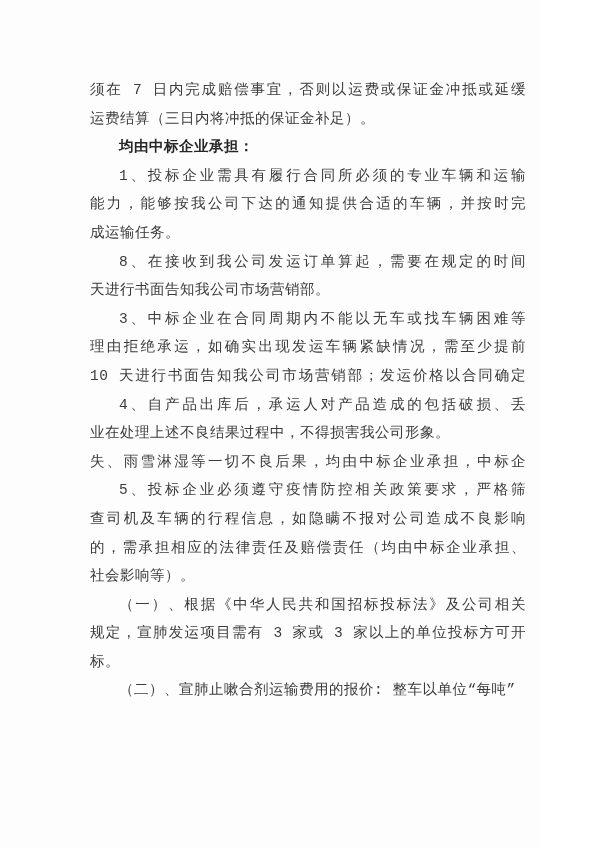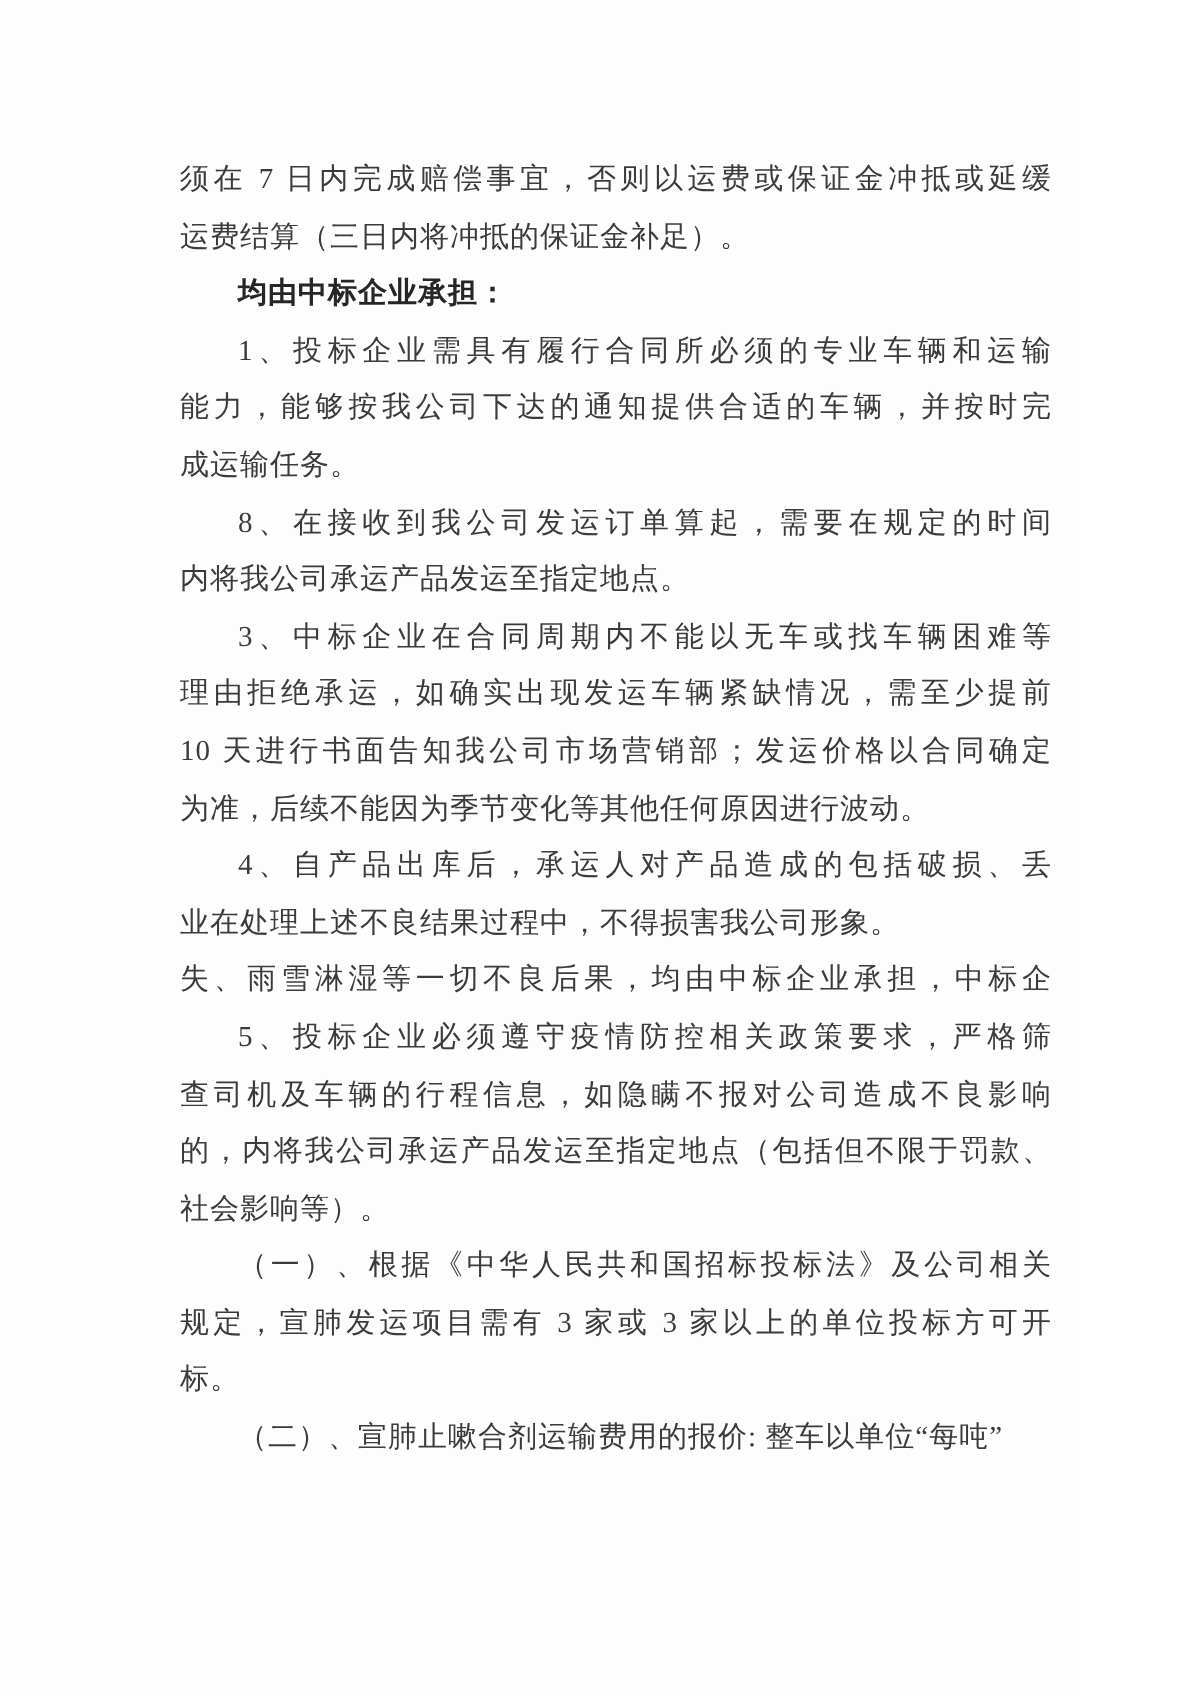--- a/index.html
+++ b/index.html
@@ -6,21 +6,21 @@
     margin: 0;
     padding: 0;
     background: #ffffff;
   }
   .page {
     position: relative;
     width: 540px;
     height: 848px;
     background: #fdfdfd;
     overflow: hidden;
-    font-family: Liberation Serif, serif;
+    font-family: Liberation Mono, monospace;
   }
   .text-block {
     position: absolute;
     left: 90px;
     top: 76px;
     width: 436px;
     font-size: 14.5px;
     line-height: 28.6px;
     color: #3b3b3b;
     letter-spacing: 0.5px;
@@ -47,30 +47,29 @@
 
 <div class="page">
   <div class="text-block">
       <div class="line fill">须在 7 日内完成赔偿事宜，否则以运费或保证金冲抵或延缓</div>
       <div class="line">运费结算（三日内将冲抵的保证金补足）。</div>
       <div class="line bold indent">均由中标企业承担：</div>
       <div class="line indent fill">1、投标企业需具有履行合同所必须的专业车辆和运输</div>
       <div class="line fill">能力，能够按我公司下达的通知提供合适的车辆，并按时完</div>
       <div class="line">成运输任务。</div>
       <div class="line indent fill">8、在接收到我公司发运订单算起，需要在规定的时间</div>
-      <div class="line">内将我公司承运产品发运至指定地点。</div>
+      <div class="line">天进行书面告知我公司市场营销部。</div>
       <div class="line indent fill">3、中标企业在合同周期内不能以无车或找车辆困难等</div>
       <div class="line fill">理由拒绝承运，如确实出现发运车辆紧缺情况，需至少提前</div>
       <div class="line fill">10 天进行书面告知我公司市场营销部；发运价格以合同确定</div>
-      <div class="line">为准，后续不能因为季节变化等其他任何原因进行波动。</div>
       <div class="line indent fill">4、自产品出库后，承运人对产品造成的包括破损、丢</div>
       <div class="line">业在处理上述不良结果过程中，不得损害我公司形象。</div>
       <div class="line fill">失、雨雪淋湿等一切不良后果，均由中标企业承担，中标企</div>
       <div class="line indent fill">5、投标企业必须遵守疫情防控相关政策要求，严格筛</div>
       <div class="line fill">查司机及车辆的行程信息，如隐瞒不报对公司造成不良影响</div>
-      <div class="line fill">的，内将我公司承运产品发运至指定地点（包括但不限于罚款、</div>
+      <div class="line fill">的，需承担相应的法律责任及赔偿责任（均由中标企业承担、</div>
       <div class="line">社会影响等）。</div>
       <div class="line indent fill">（一）、根据《中华人民共和国招标投标法》及公司相关</div>
       <div class="line fill">规定，宣肺发运项目需有 3 家或 3 家以上的单位投标方可开</div>
       <div class="line">标。</div>
       <div class="line indent">（二）、宣肺止嗽合剂运输费用的报价: 整车以单位“每吨”</div>
     </div>
 </div>
 
 </body></html>

